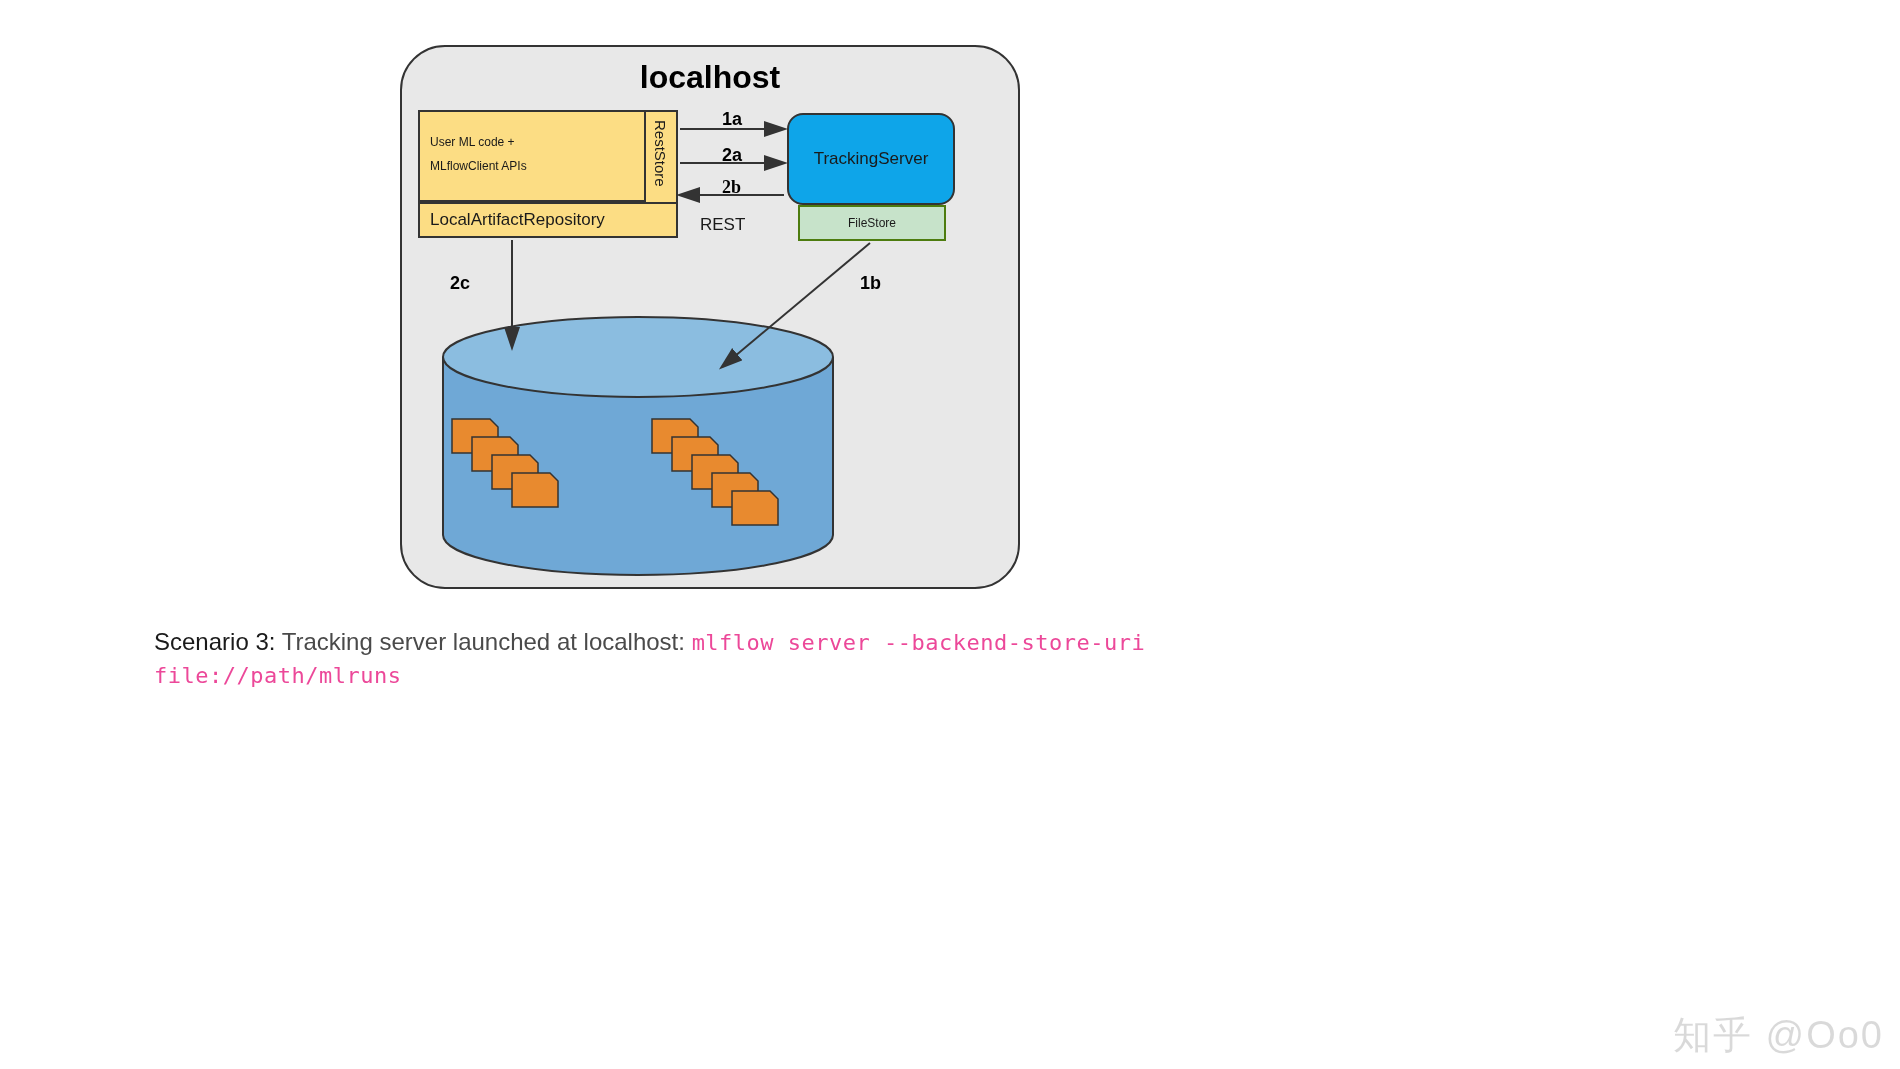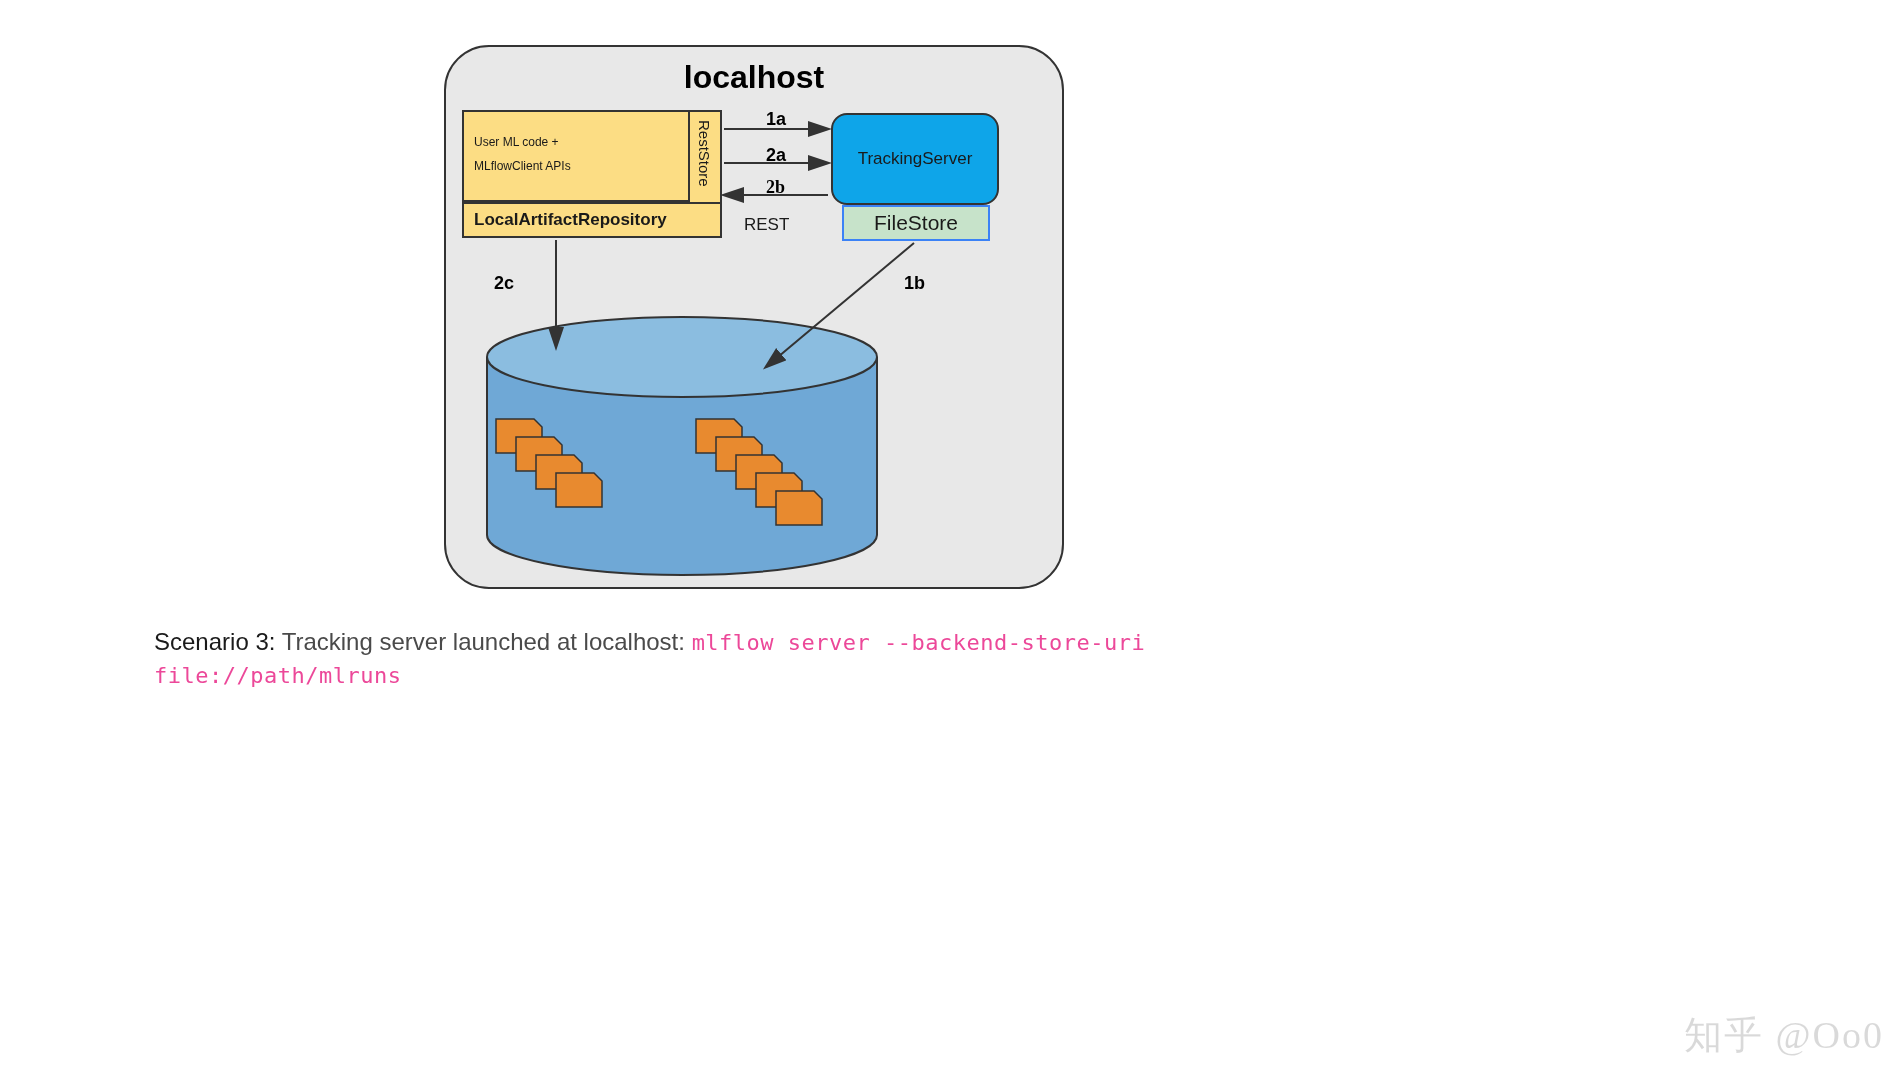--- a/index.html
+++ b/index.html
@@ -13,21 +13,20 @@
   }
   .diagram-frame {
     position: absolute;
     left: 400px;
     top: 45px;
     width: 616px;
     height: 540px;
     background: #e8e8e8;
     border: 2px solid #333;
     border-radius: 45px;
-    margin-left: 44px;
   }
   .localhost-title {
     position: absolute;
     left: 0;
     right: 0;
     top: 12px;
     text-align: center;
     font-size: 32px;
     font-weight: 900;
     color: #000;
@@ -76,21 +75,20 @@
     width: 260px;
     height: 36px;
     background: #fcdd84;
     border: 2px solid #333;
     box-sizing: border-box;
     display: flex;
     align-items: center;
     padding-left: 10px;
     font-size: 17px;
     color: #1a1a1a;
-    font-weight: bold;
   }
   .tracking-server-box {
     position: absolute;
     left: 385px;
     top: 66px;
     width: 168px;
     height: 92px;
     background: #0ea5e9;
     border: 2px solid #333;
     border-radius: 16px;
@@ -101,26 +99,26 @@
     font-size: 17px;
     color: #1a1a1a;
   }
   .filestore-box {
     position: absolute;
     left: 396px;
     top: 158px;
     width: 148px;
     height: 36px;
     background: #c7e3ca;
-    border: 2px solid #3b82f6;
+    border: 2px solid #4d7c0f;
     box-sizing: border-box;
     display: flex;
     align-items: center;
     justify-content: center;
-    font-size: 21px;
+    font-size: 12px;
     color: #1a1a1a;
   }
   .rest-label {
     position: absolute;
     left: 298px;
     top: 168px;
     font-size: 17px;
     color: #1a1a1a;
   }
   .arrow-label {
@@ -162,21 +160,21 @@
     color: #ec4899;
     letter-spacing: 0.5px;
   }
   .watermark {
     position: absolute;
     right: 16px;
     bottom: 8px;
     font-size: 38px;
     color: rgba(0,0,0,0.15);
     letter-spacing: 2px;
-    font-family: Liberation Serif, serif;
+    font-family: Liberation Sans, sans-serif;
   }
 
   
   svg.overlay {
     position: absolute;
     left: 0; top: 0;
     width: 616px;
     height: 540px;
     pointer-events: none;
   }

